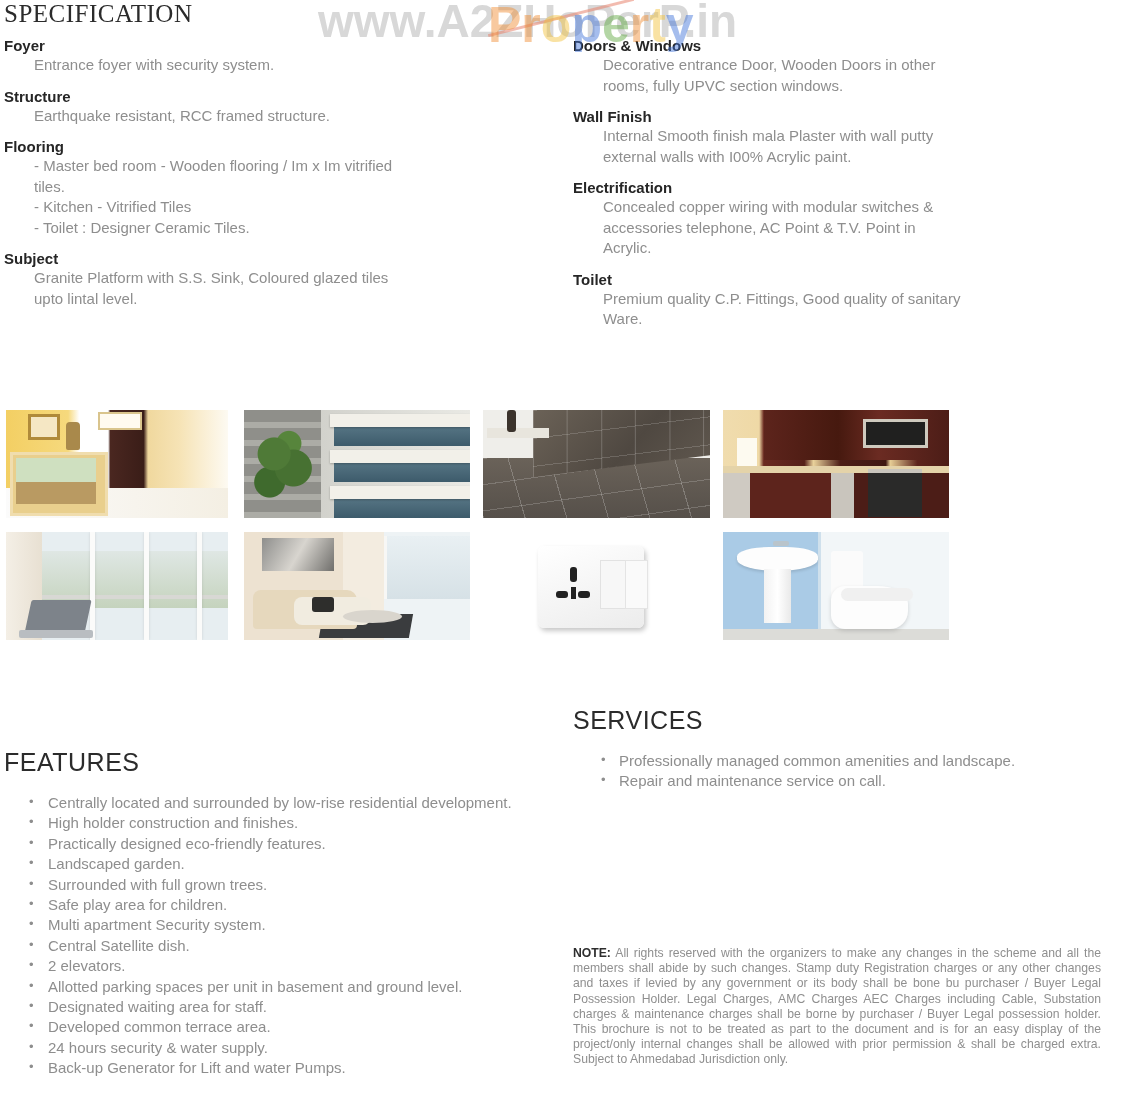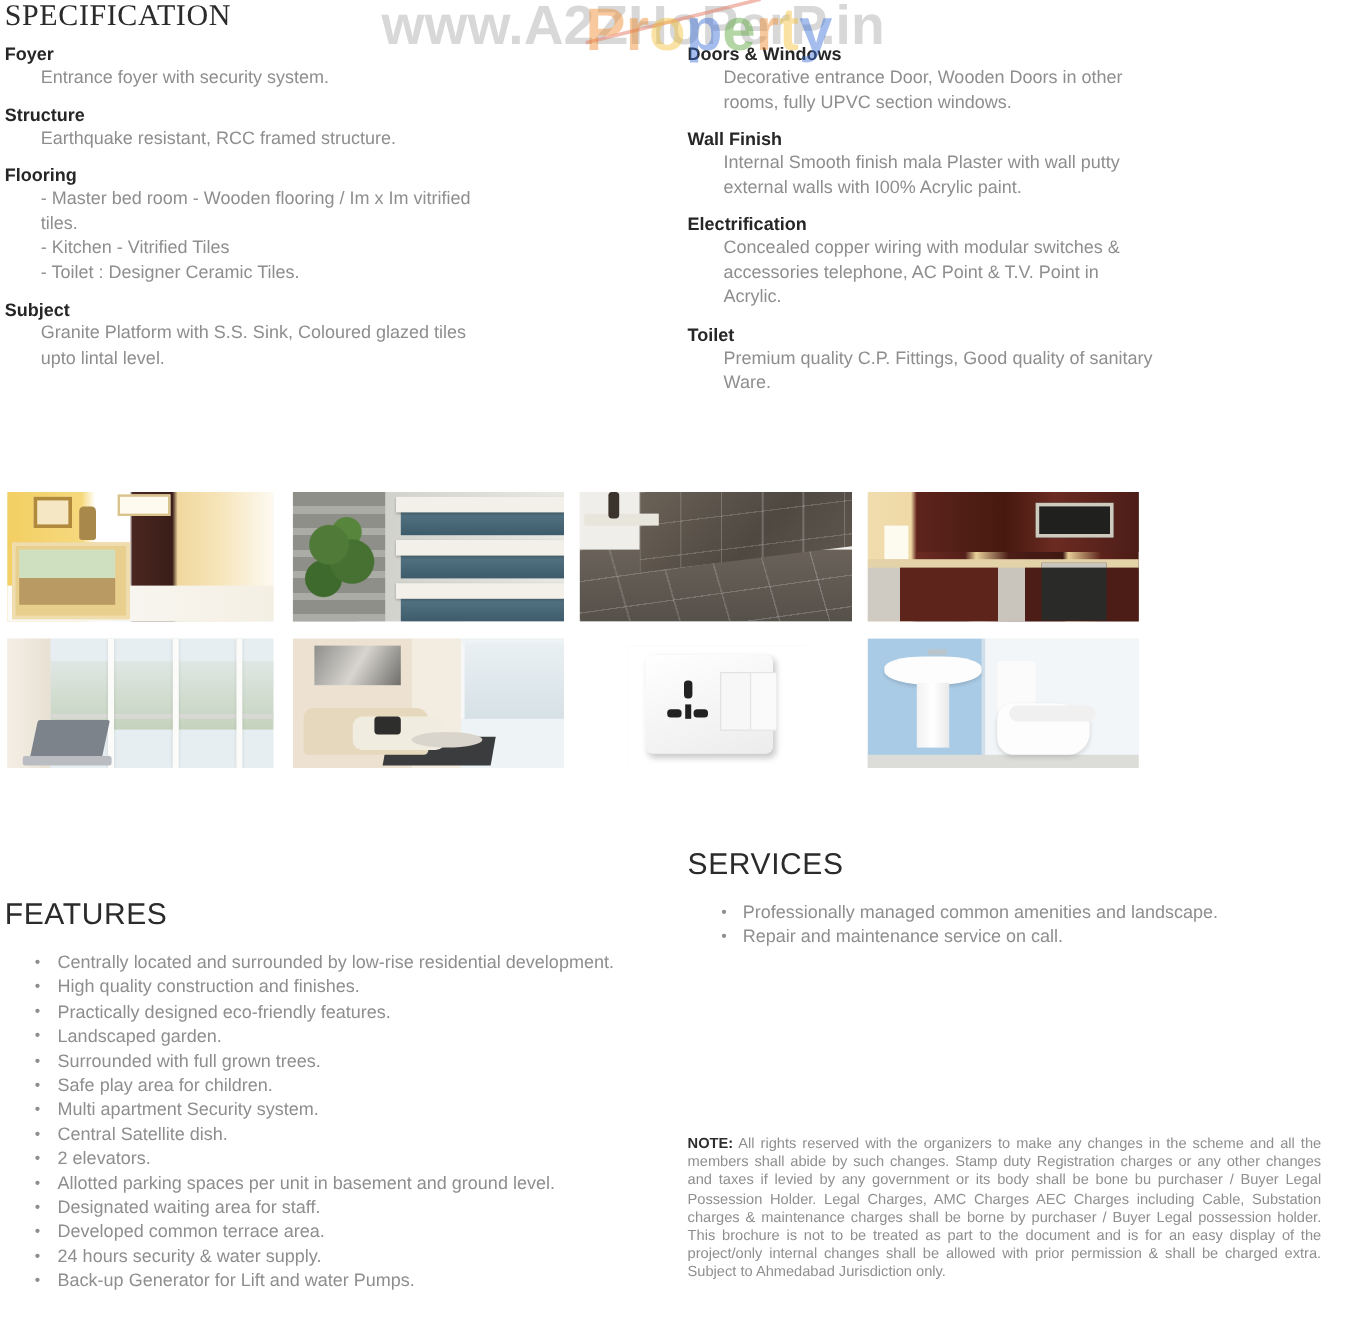--- a/index.html
+++ b/index.html
@@ -414,21 +414,21 @@
       <div class="bowl"></div>
       <div class="seat"></div>
     </div>
   </div>
 </div>
 
 <div class="features">
   <h2 class="section-title blk-title">FEATURES</h2>
   <ul class="bullets">
       <li>Centrally located and surrounded by low-rise residential development.</li>
-      <li>High quality construction and finishes.</li>
+      <li>High holder construction and finishes.</li>
       <li>Practically designed eco-friendly features.</li>
       <li>Landscaped garden.</li>
       <li>Surrounded with full grown trees.</li>
       <li>Safe play area for children.</li>
       <li>Multi apartment Security system.</li>
       <li>Central Satellite dish.</li>
       <li>2 elevators.</li>
       <li>Allotted parking spaces per unit in basement and ground level.</li>
       <li>Designated waiting area for staff.</li>
       <li>Developed common terrace area.</li>

